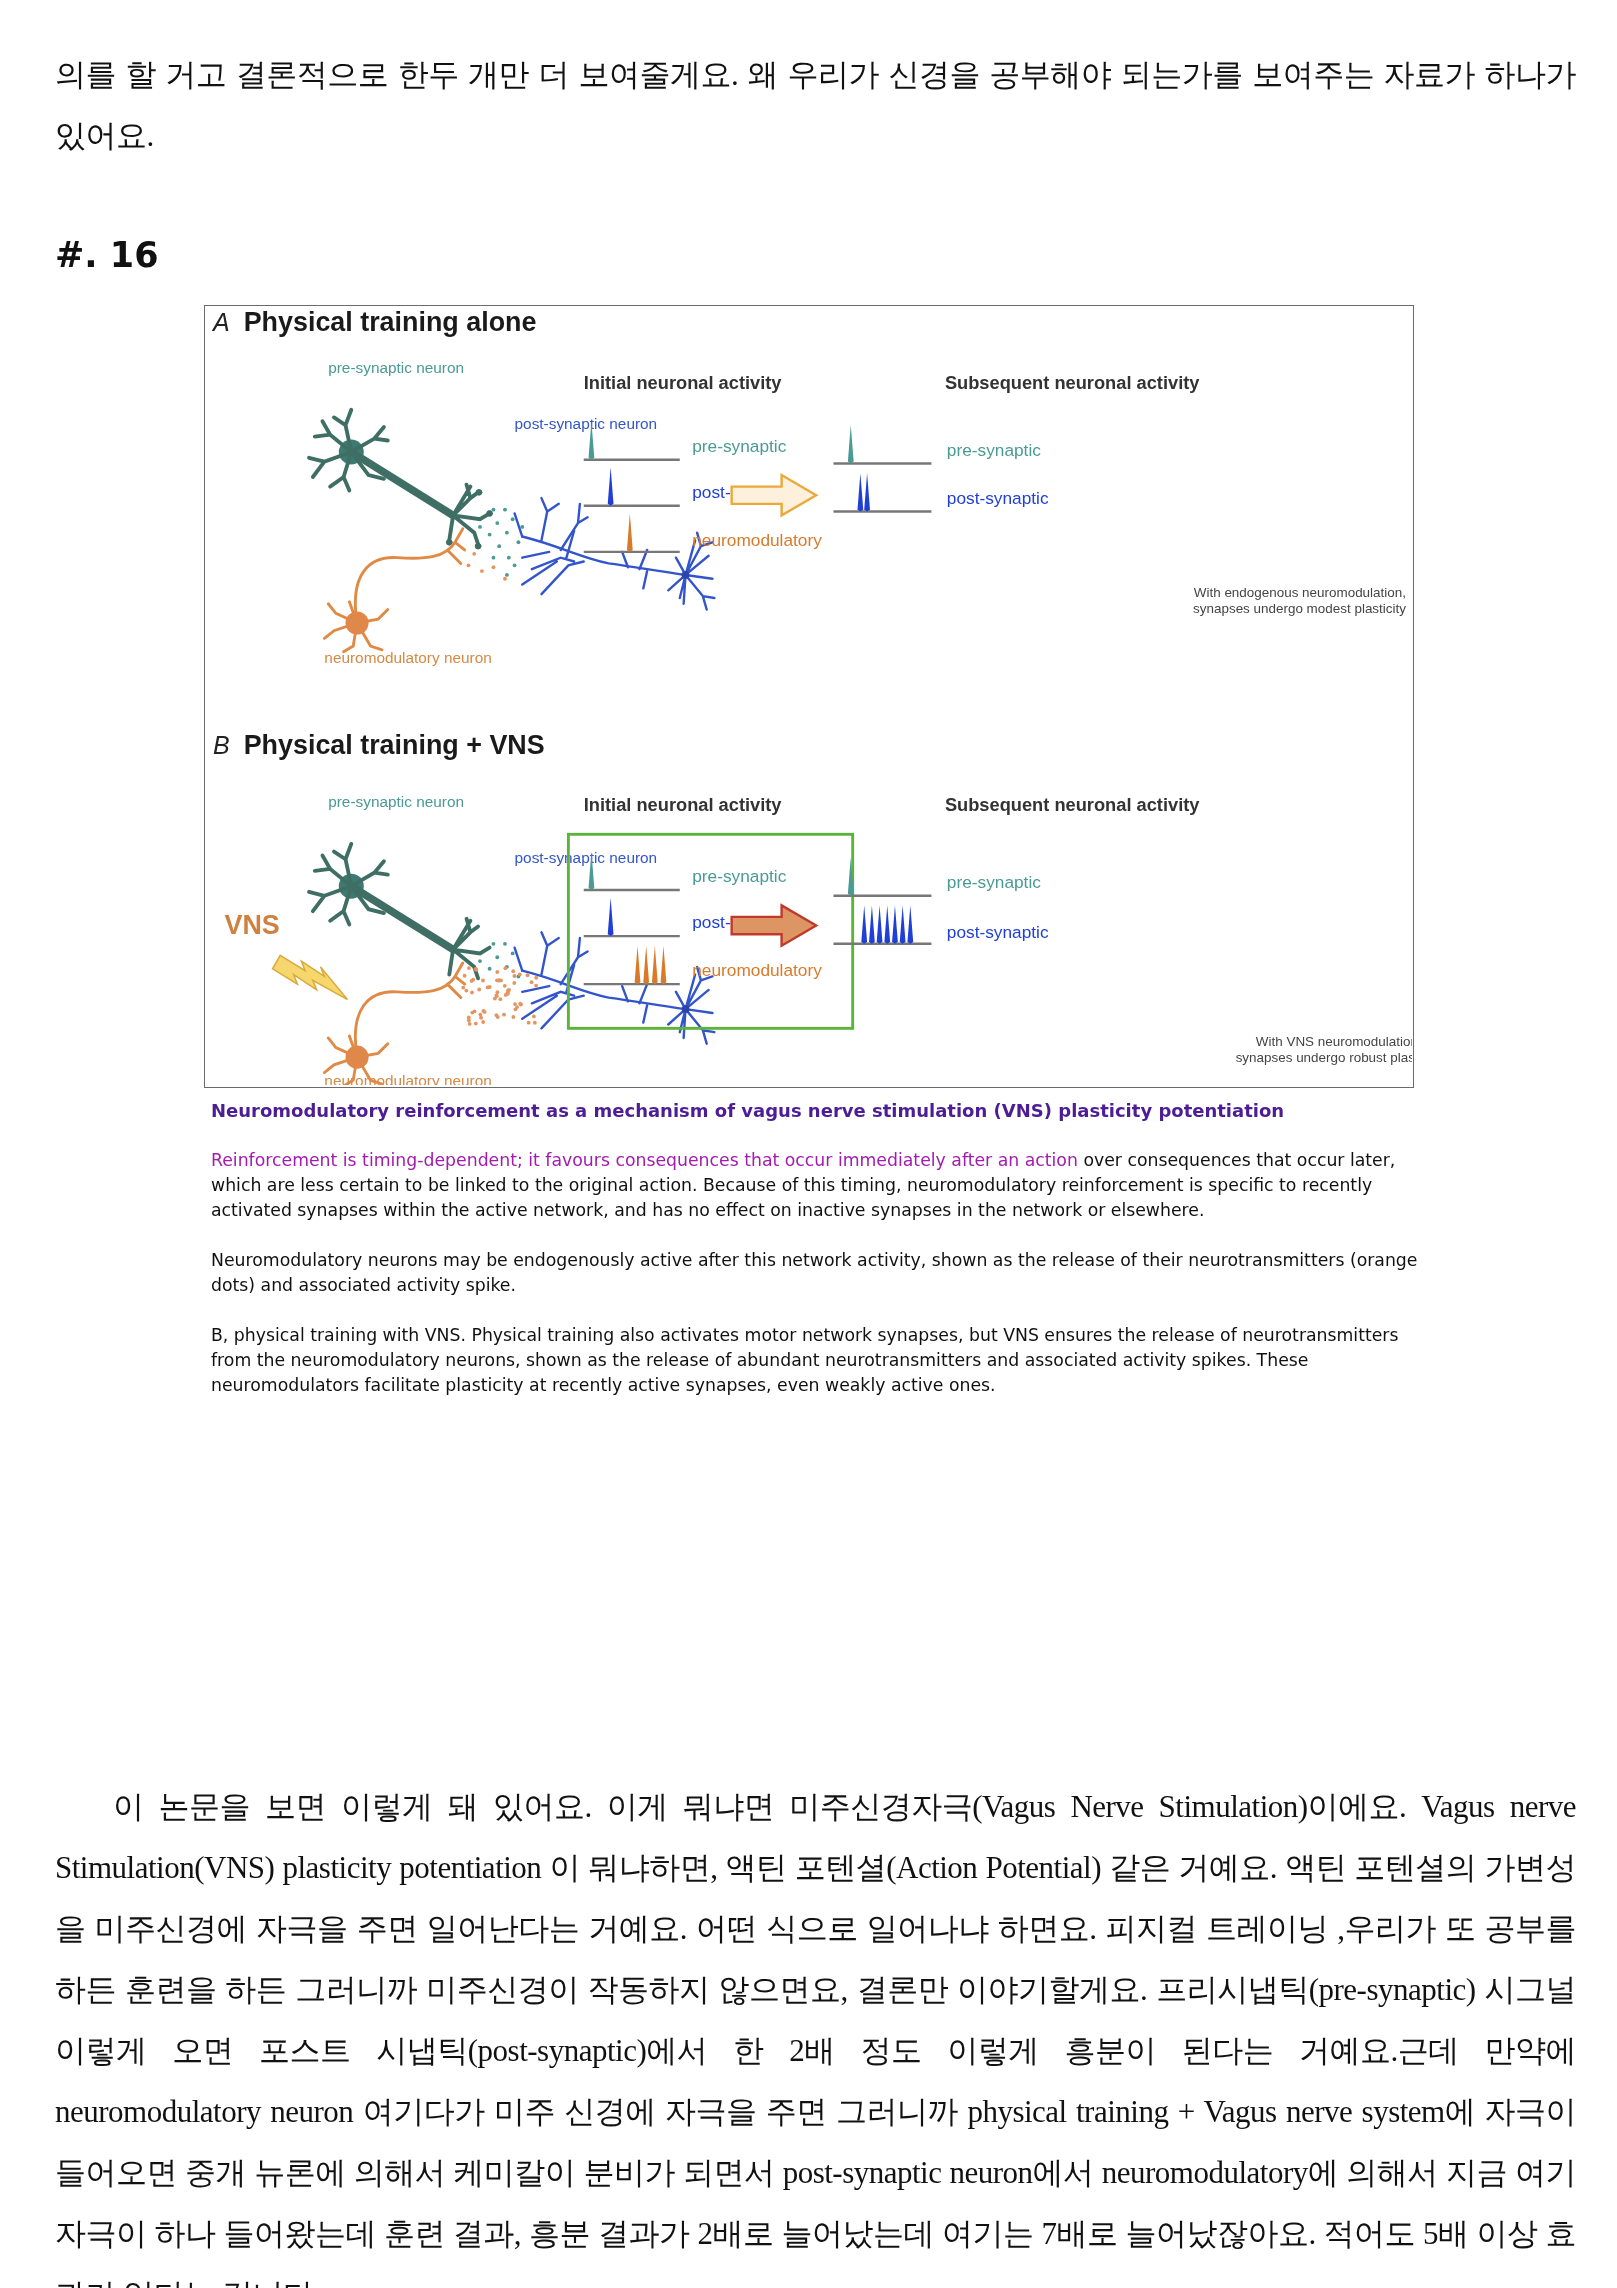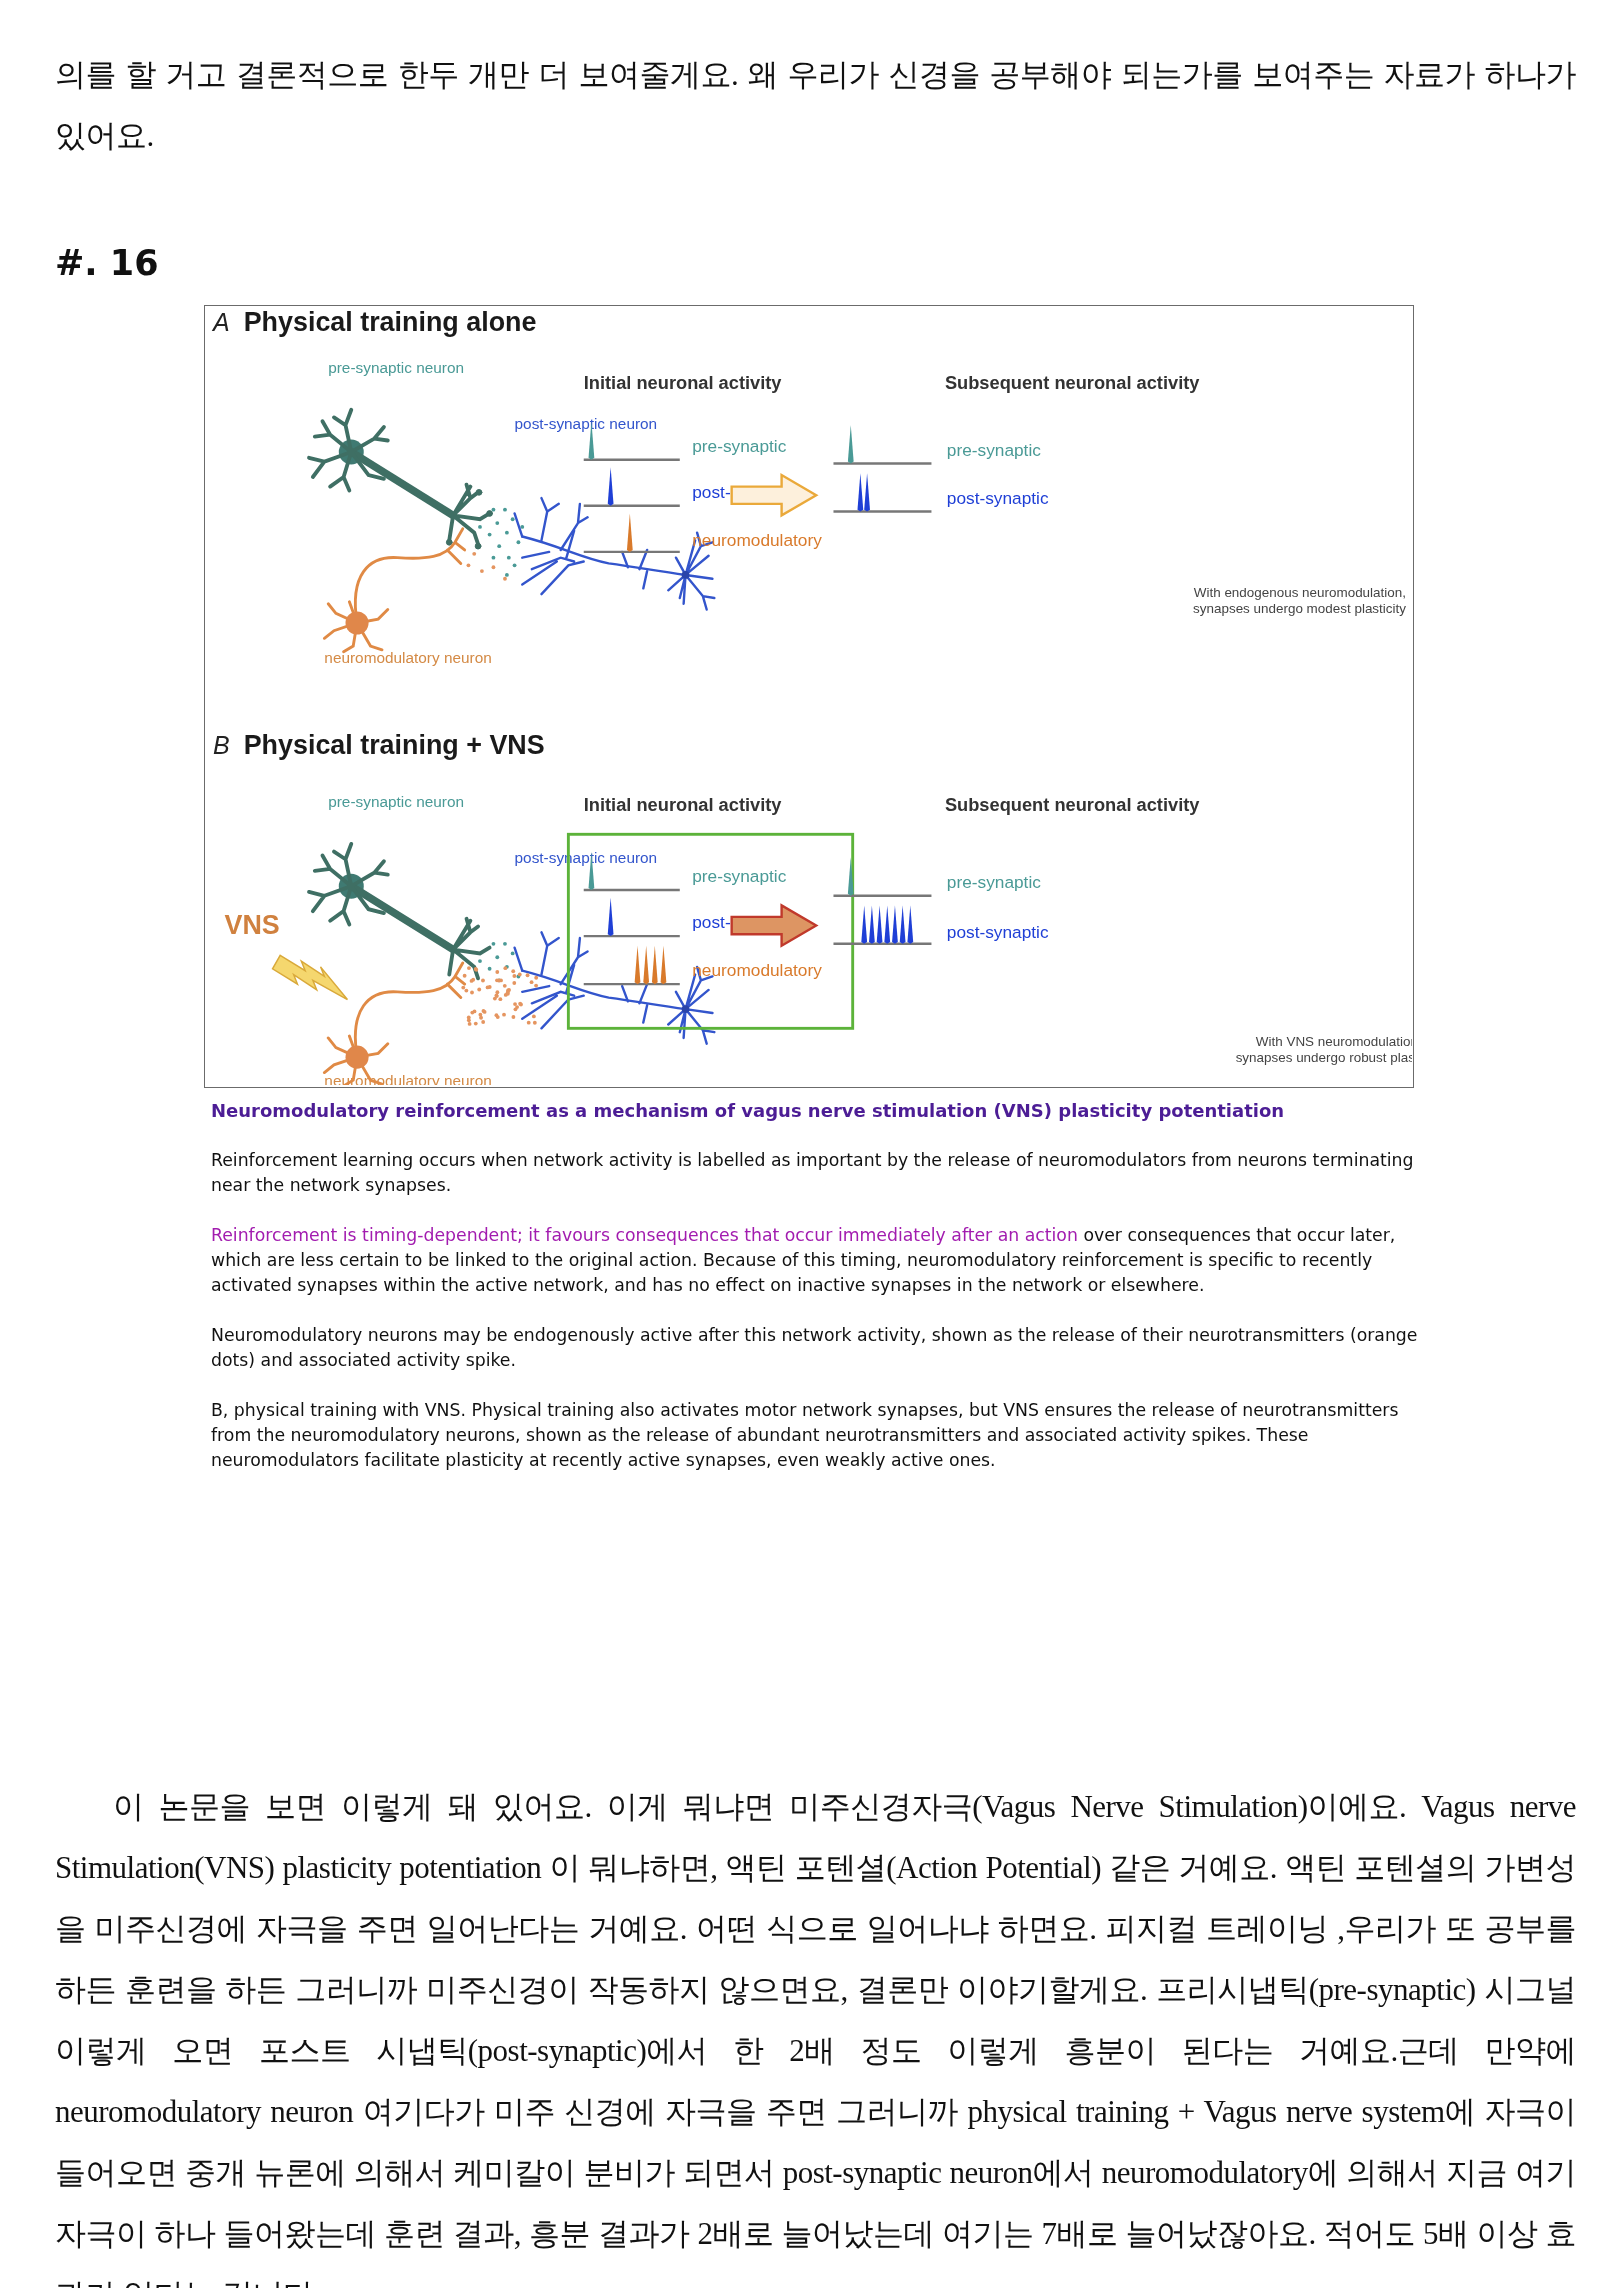--- a/index.html
+++ b/index.html
@@ -1,21 +1,21 @@
 <!DOCTYPE html>
 <html><head>
 <meta charset="utf-8">
 <style>
   html, body { margin: 0; padding: 0; background: #ffffff; }
   body { width: 1618px; height: 2288px; position: relative; overflow: hidden;
          font-family: "DejaVu Sans", "Liberation Sans", sans-serif; color: #111; }
   .para { position: absolute; left: 55px; width: 1521px; font-size: 31px; line-height: 61px;
           text-align: justify; letter-spacing: -0.5px; font-family: Liberation Serif, serif; }
   #intro { top: 44px; }
-  #heading { position: absolute; left: 55px; top: 243px; font-size: 35px; font-weight: bold; }
+  #heading { position: absolute; left: 55px; top: 235px; font-size: 35px; font-weight: bold; }
   #figure { position: absolute; left: 204px; top: 305px; width: 1210px; height: 783px;
             border: 1.9px solid #6b6b6b; box-sizing: border-box; background: #fff; }
   #figure svg { position: absolute; left: 0; top: 0; }
   .fig-text { font-family: "Liberation Sans", "DejaVu Sans", sans-serif; }
   #caption { position: absolute; left: 211px; top: 1098px; width: 1210px; font-size: 17.3px;
              line-height: 25px; color: #111; font-family: "DejaVu Sans", sans-serif; }
   #caption .cap-title { color: #4c1d95; font-weight: bold; font-size: 18px; margin-bottom: 25px; }
   #caption p { margin: 0 0 25px 0; }
   #caption .hl { color: #a21caf; }
   #body { top: 1776px; text-indent: 58px; }
@@ -284,20 +284,19 @@
         <text x="772" y="218" font-size="18" fill="#1f3fd6">post-synaptic</text>
       </g>
       <text x="1180" y="330" font-size="14" fill="#444" text-anchor="middle">With VNS neuromodulation,</text>
       <text x="1180" y="347" font-size="14" fill="#444" text-anchor="middle">synapses undergo robust plasticity</text>
     </g>
   </svg>
 </div>
 
 <div id="caption">
   <div class="cap-title">Neuromodulatory reinforcement as a mechanism of vagus nerve stimulation (VNS) plasticity potentiation</div>
-  <p>Reinforcement learning occurs when network activity is labelled as important by the release of neuromodulators from neurons terminating near the network synapses.</p>
   <p><span class="hl">Reinforcement is timing-dependent; it favours consequences that occur immediately after an action</span><span> over consequences that occur later, which are less certain to be linked to the original action. Because of this timing, neuromodulatory reinforcement is specific to recently activated synapses within the active network, and has no effect on inactive synapses in the network or elsewhere.</span></p>
   <p>Neuromodulatory neurons may be endogenously active after this network activity, shown as the release of their neurotransmitters (orange dots) and associated activity spike.</p>
   <p>B, physical training with VNS. Physical training also activates motor network synapses, but VNS ensures the release of neurotransmitters from the neuromodulatory neurons, shown as the release of abundant neurotransmitters and associated activity spikes. These neuromodulators facilitate plasticity at recently active synapses, even weakly active ones.</p>
 </div>
 
 <div class="para" id="body">이 논문을 보면 이렇게 돼 있어요. 이게 뭐냐면 미주신경자극(Vagus Nerve Stimulation)이에요. Vagus nerve Stimulation(VNS) plasticity potentiation 이 뭐냐하면, 액틴 포텐셜(Action Potential) 같은 거예요. 액틴 포텐셜의 가변성을 미주신경에 자극을 주면 일어난다는 거예요. 어떤 식으로 일어나냐 하면요. 피지컬 트레이닝 ,우리가 또 공부를 하든 훈련을 하든 그러니까 미주신경이 작동하지 않으면요, 결론만 이야기할게요. 프리시냅틱(pre-synaptic) 시그널 이렇게 오면 포스트 시냅틱(post-synaptic)에서 한 2배 정도 이렇게 흥분이 된다는 거예요.근데 만약에 neuromodulatory neuron 여기다가 미주 신경에 자극을 주면 그러니까 physical training + Vagus nerve system에 자극이 들어오면 중개 뉴론에 의해서 케미칼이 분비가 되면서 post-synaptic neuron에서 neuromodulatory에 의해서 지금 여기 자극이 하나 들어왔는데 훈련 결과, 흥분 결과가 2배로 늘어났는데 여기는 7배로 늘어났잖아요. 적어도 5배 이상 효과가 있다는 겁니다.</div>
 
 
 </body></html>

